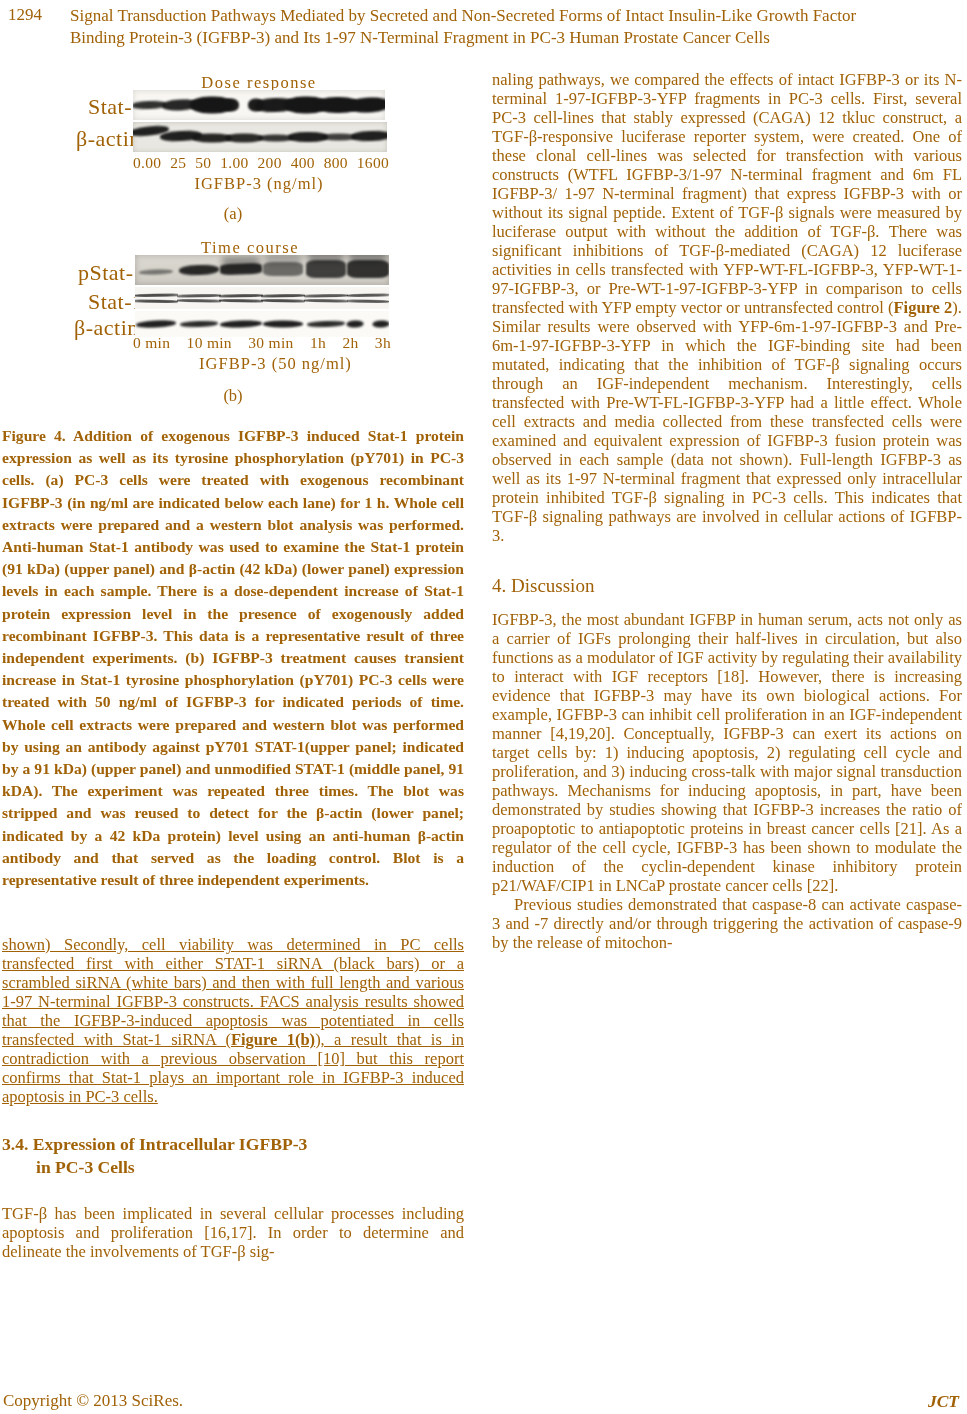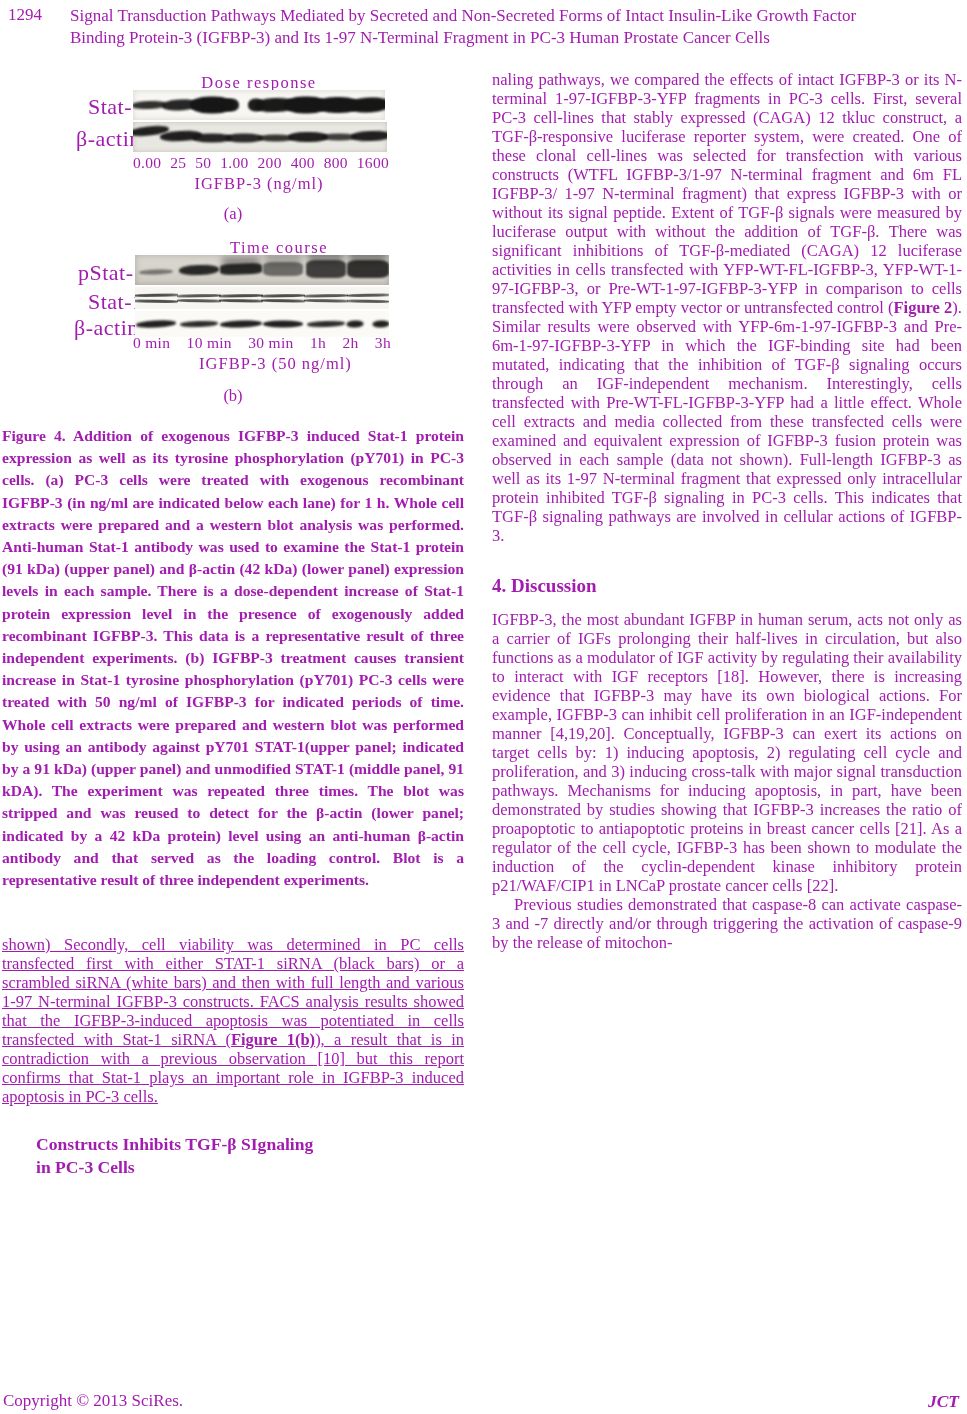--- a/index.html
+++ b/index.html
@@ -1,17 +1,17 @@
 <!DOCTYPE html>
 <html><head>
 <meta charset="utf-8">
 <style>
   html,body{margin:0;padding:0;background:#888;}
   .page{position:relative;width:967px;height:1414px;background:#ffffff;
-        font-family:"Liberation Serif","DejaVu Serif",serif;color:#a21caf;overflow:hidden;}
+        font-family:"Liberation Serif","DejaVu Serif",serif;color:#a16207;overflow:hidden;}
   
   .page-number{position:absolute;left:8px;top:5px;font-size:17px;}
   .running-title{position:absolute;left:70px;right:20px;top:5px;
                  font-size:17px;line-height:22px;}
   
   .col-left{position:absolute;left:2px;top:70px;width:462px;}
   .col-right{position:absolute;left:492px;top:70px;width:470px;}
   .body-text{font-size:16.5px;line-height:19px;text-align:justify;}
   .indent-first{text-indent:22px;}
   
@@ -26,21 +26,21 @@
   .band{position:absolute;background:#161616;}
   .lane-row{position:absolute;display:flex;justify-content:space-between;
             font-size:15.5px;letter-spacing:0.3px;text-align:center;}
   .fig-xlabel{position:absolute;text-align:center;font-size:16.5px;letter-spacing:1px;}
   .fig-tag{position:absolute;text-align:center;font-size:16.5px;}
   
   .caption{margin-top:7px;font-size:15.6px;line-height:22.2px;font-weight:bold;text-align:justify;}
   
   .sub-heading{margin-top:27px;font-size:17.6px;font-weight:bold;line-height:22.8px;}
   .sub-heading .cont{padding-left:34px;}
-  .disc-heading{margin:30px 0 13px 0;font-size:19px;font-weight:bold;}
+  .disc-heading{margin:30px 0 13px 0;font-size:19px;font-weight:normal;}
   .para{margin-top:44px;text-decoration:underline;}
   .para-tight{margin-top:25px;}
   
   .footer-copyright{position:absolute;left:3px;top:1391px;font-size:17px;}
   .footer-journal{position:absolute;right:8px;top:1391px;font-size:17.5px;font-weight:bold;font-style:italic;}
 </style>
 </head>
 <body>
 
 <div class="page">
@@ -85,21 +85,21 @@
           <span>50</span>
           <span>1.00</span>
           <span>200</span>
           <span>400</span>
           <span>800</span>
           <span>1600</span>
         </div>
       <div class="fig-xlabel" style="left:131px;top:104px;width:252px;">IGFBP-3 (ng/ml)</div>
       <div class="fig-tag" style="left:131px;top:134px;width:200px;">(a)</div>
 
-      <div class="fig-title" style="left:151px;top:168px;width:252px;">Time course</div>
+      <div class="fig-title" style="left:122px;top:168px;width:252px;">Time course</div>
       <div class="row-label" style="left:76px;top:190px;">pStat-1</div>
       <div class="strip strip-mottle" style="left:133px;top:185px;width:254px;height:30px;">
           <div class="band" style="left: calc(8.33333% + 0px); top: 50%; width: 34px; height: 5px; opacity: 0.5; filter: blur(1.2px); border-radius: 45%; transform: translate(-50%, -50%) translateY(2px) rotate(-2deg);"></div>
           <div class="band" style="left: calc(25% + 0px); top: 50%; width: 40px; height: 10px; opacity: 0.9; filter: blur(1.2px); border-radius: 45%; transform: translate(-50%, -50%) translateY(0px) rotate(-2deg);"></div>
           <div class="band" style="left: calc(41.6667% + 0px); top: 50%; width: 38.64px; height: 8.8px; opacity: 0.405; filter: blur(3px); border-radius: 20%; transform: translate(-50%, -50%) translateY(-8.7px) rotate(0deg);"></div>
           <div class="band" style="left: calc(41.6667% + 0px); top: 50%; width: 42px; height: 11px; opacity: 0.9; filter: blur(1.2px); border-radius: 25%; transform: translate(-50%, -50%) translateY(-1px) rotate(-2deg);"></div>
           <div class="band" style="left: calc(58.3333% + 0px); top: 50%; width: 36.8px; height: 11.2px; opacity: 0.2475; filter: blur(3px); border-radius: 20%; transform: translate(-50%, -50%) translateY(-10.8px) rotate(0deg);"></div>
           <div class="band" style="left: calc(58.3333% + 0px); top: 50%; width: 40px; height: 14px; opacity: 0.55; filter: blur(1.2px); border-radius: 25%; transform: translate(-50%, -50%) translateY(-1px) rotate(0deg);"></div>
           <div class="band" style="left: calc(75% + 0px); top: 50%; width: 36.8px; height: 14.4px; opacity: 0.351; filter: blur(3px); border-radius: 20%; transform: translate(-50%, -50%) translateY(-13.6px) rotate(0deg);"></div>
           <div class="band" style="left: calc(75% + 0px); top: 50%; width: 40px; height: 18px; opacity: 0.78; filter: blur(1.2px); border-radius: 25%; transform: translate(-50%, -50%) translateY(-1px) rotate(0deg);"></div>
@@ -141,24 +141,25 @@
         </div>
       <div class="fig-xlabel" style="left:136px;top:284px;width:275px;">IGFBP-3 (50 ng/ml)</div>
       <div class="fig-tag" style="left:131px;top:316px;width:200px;">(b)</div>
     </div>
 
     <div class="caption">Figure 4. Addition of exogenous IGFBP-3 induced Stat-1 protein expression as well as its tyrosine phosphorylation (pY701) in PC-3 cells. (a) PC-3 cells were treated with exogenous recombinant IGFBP-3 (in ng/ml are indicated below each lane) for 1 h. Whole cell extracts were prepared and a western blot analysis was performed. Anti-human Stat-1 antibody was used to examine the Stat-1 protein (91 kDa) (upper panel) and β-actin (42 kDa) (lower panel) expression levels in each sample. There is a dose-dependent increase of Stat-1 protein expression level in the presence of exogenously added recombinant IGFBP-3. This data is a representative result of three independent experiments. (b) IGFBP-3 treatment causes transient increase in Stat-1 tyrosine phosphorylation (pY701) PC-3 cells were treated with 50 ng/ml of IGFBP-3 for indicated periods of time. Whole cell extracts were prepared and western blot was performed by using an antibody against pY701 STAT-1(upper panel; indicated by a 91 kDa) (upper panel) and unmodified STAT-1 (middle panel, 91 kDA). The experiment was repeated three times. The blot was stripped and was reused to detect for the β-actin (lower panel; indicated by a 42 kDa protein) level using an anti-human β-actin antibody and that served as the loading control. Blot is a representative result of three independent experiments.</div>
 
     <div class="body-text para"><span>shown) Secondly, cell viability was determined in PC cells transfected first with either STAT-1 siRNA (black bars) or a scrambled siRNA (white bars) and then with full length and various 1-97 N-terminal IGFBP-3 constructs. FACS analysis results showed that the IGFBP-3-induced apoptosis was potentiated in cells transfected with Stat-1 siRNA (</span><span style="font-weight: bold;">Figure 1(b)</span><span>), a result that is in contradiction with a previous observation [10] but this report confirms that Stat-1 plays an important role in IGFBP-3 induced apoptosis in PC-3 cells.</span></div>
 
     <div class="sub-heading">
-      <div class="cont">Constructs Inhibits TGF-β SIgnaling</div>
+      <div>3.4. Expression of Intracellular IGFBP-3</div>
       <div class="cont">in PC-3 Cells</div>
     </div>
 
+    <div class="body-text para-tight">TGF-β has been implicated in several cellular processes including apoptosis and proliferation [16,17]. In order to determine and delineate the involvements of TGF-β sig-</div>
   </div>
 
   <div class="col-right">
     <div class="body-text"><span>naling pathways, we compared the effects of intact IGFBP-3 or its N-terminal 1-97-IGFBP-3-YFP fragments in PC-3 cells. First, several PC-3 cell-lines that stably expressed (CAGA) 12 tkluc construct, a TGF-β-responsive luciferase reporter system, were created. One of these clonal cell-lines was selected for transfection with various constructs (WTFL IGFBP-3/1-97 N-terminal fragment and 6m FL IGFBP-3/ 1-97 N-terminal fragment) that express IGFBP-3 with or without its signal peptide. Extent of TGF-β signals were measured by luciferase output with without the addition of TGF-β. There was significant inhibitions of TGF-β-mediated (CAGA) 12 luciferase activities in cells transfected with YFP-WT-FL-IGFBP-3, YFP-WT-1-97-IGFBP-3, or Pre-WT-1-97-IGFBP-3-YFP in comparison to cells transfected with YFP empty vector or untransfected control (</span><span style="font-weight: bold;">Figure 2</span><span>). Similar results were observed with YFP-6m-1-97-IGFBP-3 and Pre-6m-1-97-IGFBP-3-YFP in which the IGF-binding site had been mutated, indicating that the inhibition of TGF-β signaling occurs through an IGF-independent mechanism. Interestingly, cells transfected with Pre-WT-FL-IGFBP-3-YFP had a little effect. Whole cell extracts and media collected from these transfected cells were examined and equivalent expression of IGFBP-3 fusion protein was observed in each sample (data not shown). Full-length IGFBP-3 as well as its 1-97 N-terminal fragment that expressed only intracellular protein inhibited TGF-β signaling in PC-3 cells. This indicates that TGF-β signaling pathways are involved in cellular actions of IGFBP-3.</span></div>
     <div class="disc-heading">4. Discussion</div>
     <div class="body-text">IGFBP-3, the most abundant IGFBP in human serum, acts not only as a carrier of IGFs prolonging their half-lives in circulation, but also functions as a modulator of IGF activity by regulating their availability to interact with IGF receptors [18]. However, there is increasing evidence that IGFBP-3 may have its own biological actions. For example, IGFBP-3 can inhibit cell proliferation in an IGF-independent manner [4,19,20]. Conceptually, IGFBP-3 can exert its actions on target cells by: 1) inducing apoptosis, 2) regulating cell cycle and proliferation, and 3) inducing cross-talk with major signal transduction pathways. Mechanisms for inducing apoptosis, in part, have been demonstrated by studies showing that IGFBP-3 increases the ratio of proapoptotic to antiapoptotic proteins in breast cancer cells [21]. As a regulator of the cell cycle, IGFBP-3 has been shown to modulate the induction of the cyclin-dependent kinase inhibitory protein p21/WAF/CIP1 in LNCaP prostate cancer cells [22].</div>
     <div class="body-text indent-first">Previous studies demonstrated that caspase-8 can activate caspase-3 and -7 directly and/or through triggering the activation of caspase-9 by the release of mitochon-</div>
   </div>
 
   <div class="footer-copyright">Copyright © 2013 SciRes.</div>

